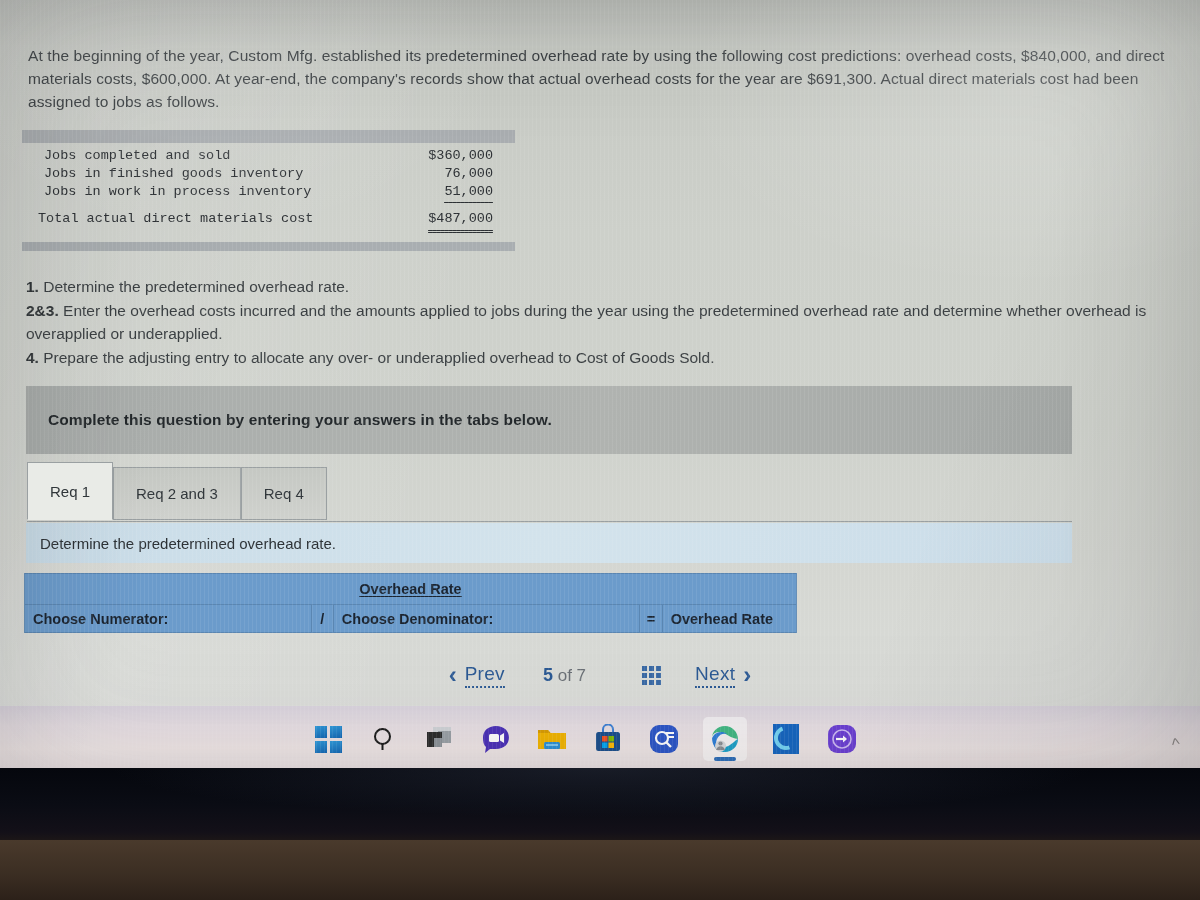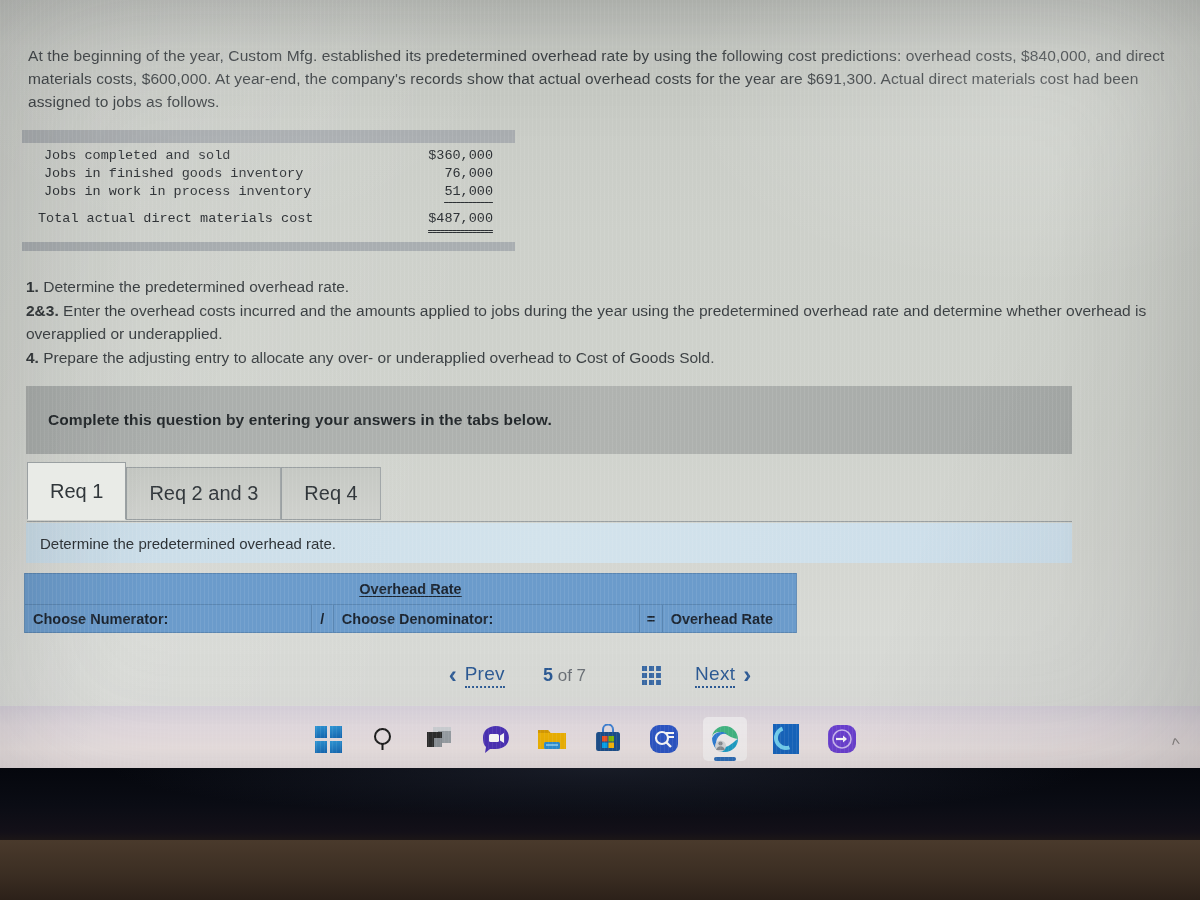--- a/index.html
+++ b/index.html
@@ -104,21 +104,21 @@
   .banner-text{
     padding-left:22px;font-size:15.5px;font-weight:bold;color:#23282b;letter-spacing:.1px;
   }
 
   
   .tabs{position:absolute;left:27px;top:464px;display:flex;align-items:flex-end;height:56px;}
   .tab{
     height:53px;box-sizing:border-box;
     border:1px solid #9aa0a2;
     display:flex;align-items:center;justify-content:center;
-    font-size:20px;color:#30363a;
+    font-size:15px;color:#30363a;
     background:linear-gradient(180deg,#c5c8c3 0%,#cfd1cd 100%);
     padding:0 22px;
   }
   .tab.active{
     background:#e9ebe7;
     border-bottom:1px solid #e9ebe7;
     height:58px;
     position:relative;z-index:3;
   }
   .tabline{

